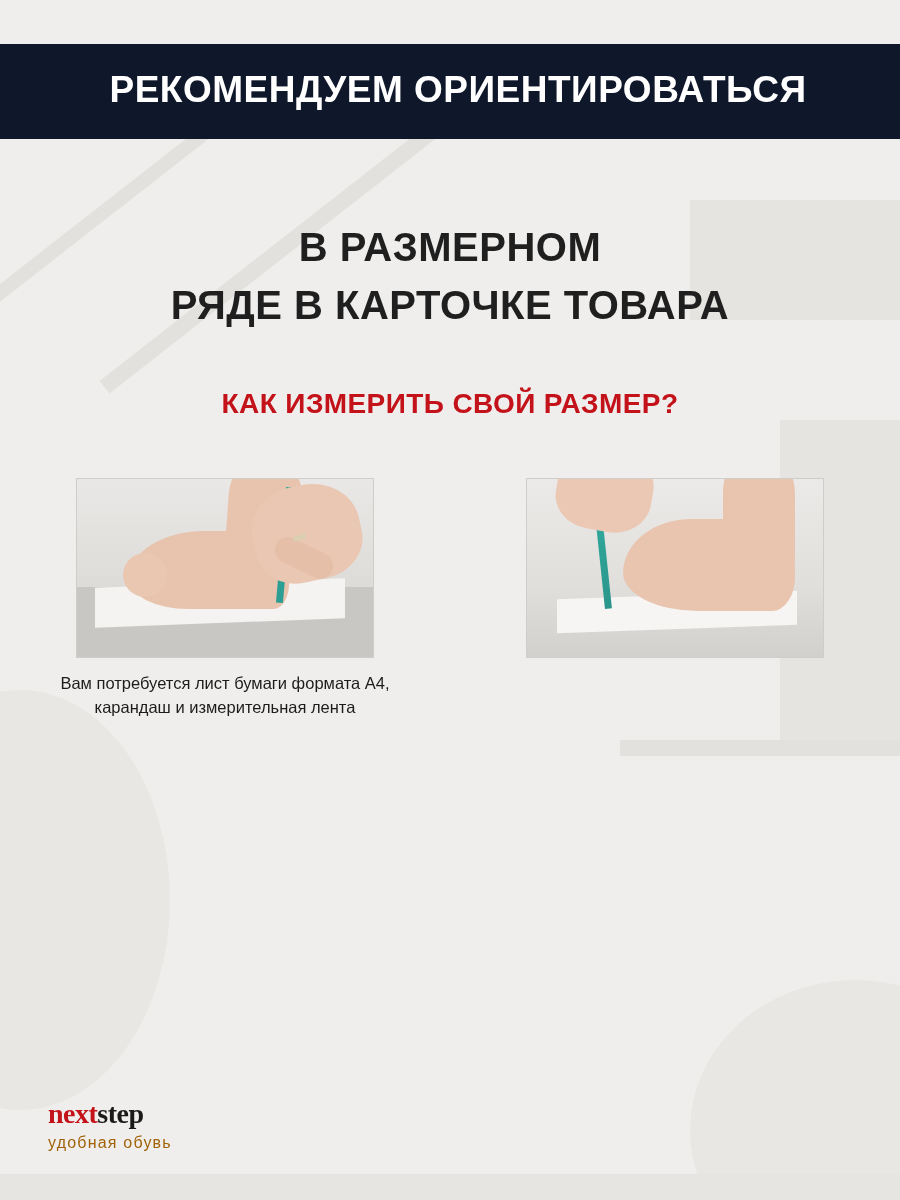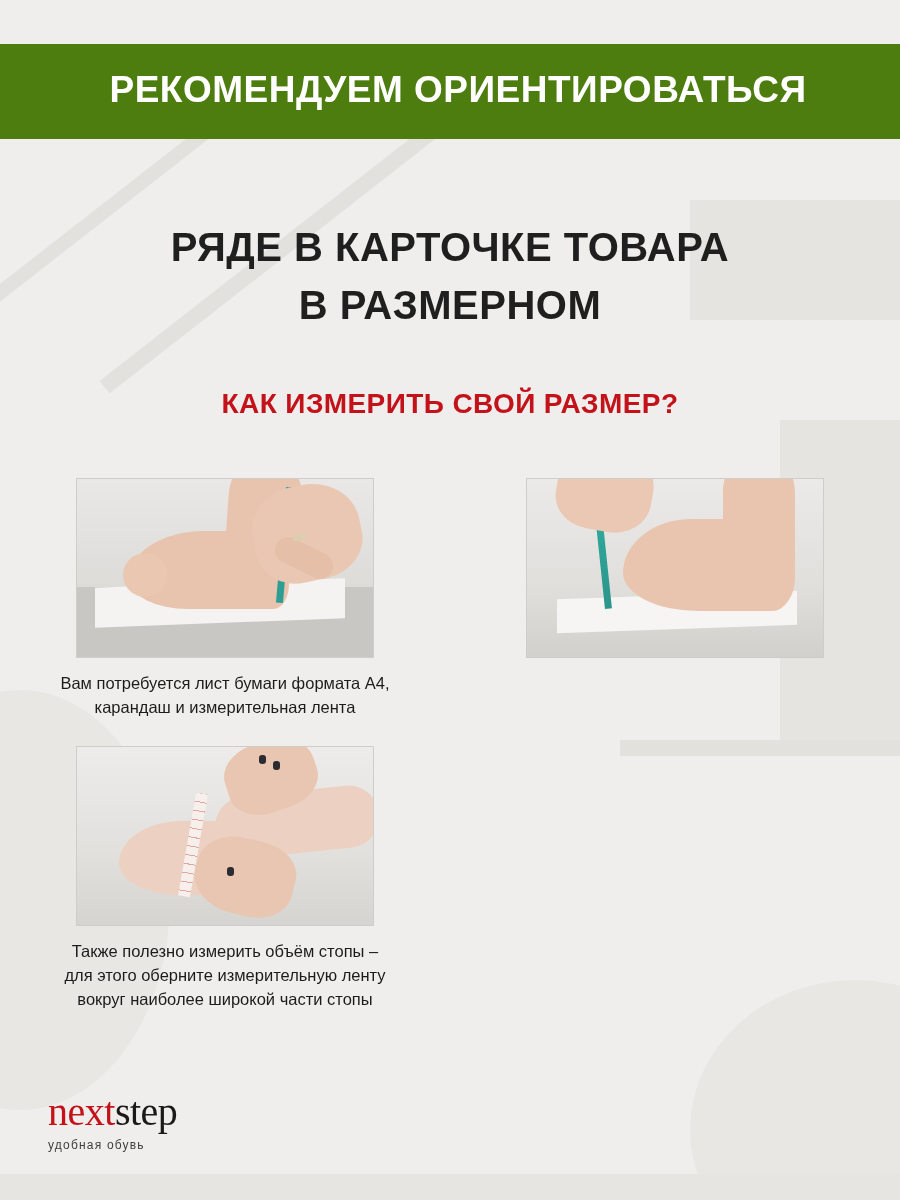--- a/index.html
+++ b/index.html
@@ -35,21 +35,21 @@
     border-radius: 50%;
     background: #e9e7e4;
   }
 
   
   .banner {
     position: absolute;
     top: 44px;
     left: 0;
     width: 900px;
-    background: #4d7c0f;
+    background: #0f172a;
     padding: 22px 0 26px 16px;
     box-sizing: border-box;
     z-index: 3;
   }
   .banner-line {
     color: #ffffff;
     text-align: center;
     font-weight: bold;
     font-size: 37px;
     letter-spacing: 0.5px;
@@ -91,21 +91,21 @@
   
   .steps {
     position: absolute;
     top: 478px;
     left: 0;
     width: 900px;
     z-index: 3;
     display: grid;
     grid-template-columns: 450px 450px;
     grid-template-rows: auto auto;
-    row-gap: 26px;
+    row-gap: 36px;
   }
   .step {
     display: flex;
     flex-direction: column;
     align-items: center;
   }
   .photo {
     width: 298px;
     height: 180px;
     position: relative;
@@ -208,31 +208,31 @@
   .p4-nail { position:absolute; width:7px; height:9px; background:#2c2c30; border-radius:3px; }
 
   
   .logo-block {
     position: absolute;
     left: 48px;
     bottom: 48px;
     z-index: 3;
   }
   .logo-word {
-    font-size: 40px;
-    font-weight: normal;
+    font-size: 28px;
+    font-weight: bold;
     letter-spacing: -0.5px;
     line-height: 1;
   }
   .logo-next { color: #c3121a; font-family: "Liberation Serif", serif; }
   .logo-step { color: #1a1a1a; font-family: "Liberation Serif", serif; }
   .logo-tagline {
     margin-top: 6px;
-    font-size: 12px;
-    color: #404040;
+    font-size: 16px;
+    color: #a16207;
     letter-spacing: 1.2px;
   }
 </style>
 </head>
 <body>
 
 <div class="bg-layer">
   <div class="bg-line" style="left:-40px; top:200px; width:300px; height:14px; transform:rotate(-38deg);"></div>
   <div class="bg-line" style="left:60px; top:250px; width:420px; height:16px; transform:rotate(-38deg);"></div>
   <div class="bg-shape" style="right:0; top:200px; width:210px; height:120px;"></div>
@@ -241,22 +241,22 @@
   <div class="bg-blob" style="left:-130px; top:690px; width:300px; height:420px;"></div>
   <div class="bg-blob" style="right:-120px; bottom:-80px; width:330px; height:300px;"></div>
   <div class="bg-shape" style="left:0; bottom:0; width:900px; height:26px; background:#e7e5e2;"></div>
 </div>
 
 <div class="banner">
   <div class="banner-line">РЕКОМЕНДУЕМ ОРИЕНТИРОВАТЬСЯ</div>
 </div>
 
 <div class="headline">
+  <div class="headline-line">В РАЗМЕРНОМ</div>
   <div class="headline-line">РЯДЕ В КАРТОЧКЕ ТОВАРА</div>
-  <div class="headline-line">В РАЗМЕРНОМ</div>
 </div>
 
 <div class="subheadline">КАК ИЗМЕРИТЬ СВОЙ РАЗМЕР?</div>
 
 <div class="steps">
 
   <div class="step">
     <div class="photo">
       <div class="p1-bg"></div>
       <div class="p1-table"></div>
@@ -278,34 +278,20 @@
       <div class="p2-paper"></div>
       <div class="p2-leg"></div>
       <div class="p2-foot"></div>
       <div class="p2-pencil"></div>
       <div class="p2-eraser"></div>
       <div class="p2-hand"></div>
     </div>
   </div>
 
 
-  <div class="step">
-    <div class="photo">
-      <div class="p4-bg"></div>
-      <div class="p4-leg"></div>
-      <div class="p4-foot"></div>
-      <div class="p4-tape"></div>
-      <div class="p4-hand-top"></div>
-      <div class="p4-hand-bot"></div>
-      <div class="p4-nail" style="left:182px; top:8px;"></div>
-      <div class="p4-nail" style="left:196px; top:14px;"></div>
-      <div class="p4-nail" style="left:150px; top:120px;"></div>
-    </div>
-    <div class="step-caption">Также полезно измерить объём стопы – для этого оберните измерительную ленту вокруг наиболее широкой части стопы</div>
-  </div>
 
 </div>
 
 <div class="logo-block">
   <div class="logo-word">
     <span class="logo-next">next</span><span class="logo-step">step</span>
   </div>
   <div class="logo-tagline">удобная  обувь</div>
 </div>
 

